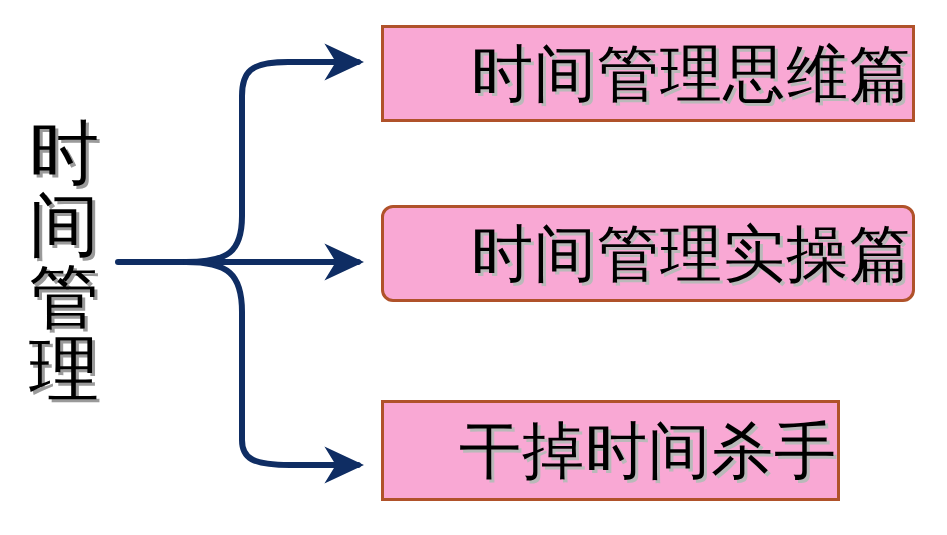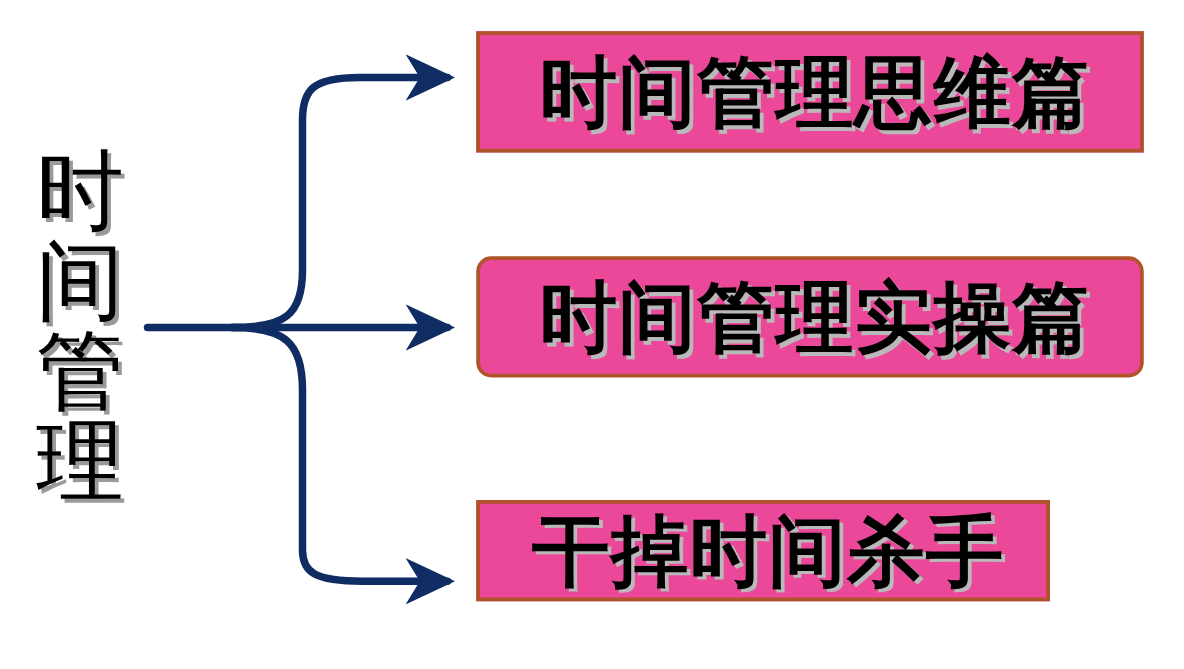--- a/index.html
+++ b/index.html
@@ -52,42 +52,41 @@
     top: 0;
     width: 947px;
     height: 535px;
     pointer-events: none;
   }
 
   
   .leaf-box {
     position: absolute;
     box-sizing: border-box;
-    background: #ec4899;
+    background: #f9a8d4;
     border: 3px solid #b0522a;
     display: flex;
     align-items: center;
-    justify-content: center;
-    font-weight: bold;
+    justify-content: flex-end;
   }
   .leaf-text {
     font-family: "DejaVu Serif", "Liberation Serif", serif;
     font-size: 62px;
     line-height: 1;
     color: #000000;
     white-space: nowrap;
     text-shadow: 3px 3px 0 #b9b9b9;
     padding-left: 8px;
     letter-spacing: 1px;
     user-select: none;
   }
 
   #box-0 { left: 381px; top: 25px;  width: 534px; height: 97px; }
   #box-1 { left: 381px; top: 205px; width: 534px; height: 97px; border-radius: 12px; }
-  #box-2 { left: 381px; top: 400px; width: 459px; height: 81px; }
+  #box-2 { left: 381px; top: 400px; width: 459px; height: 101px; }
 </style>
 </head>
 <body>
 
 <div id="canvas">
 
   <div class="root-label">
     <span class="ch">时</span>
     <span class="ch">间</span>
     <span class="ch">管</span>

